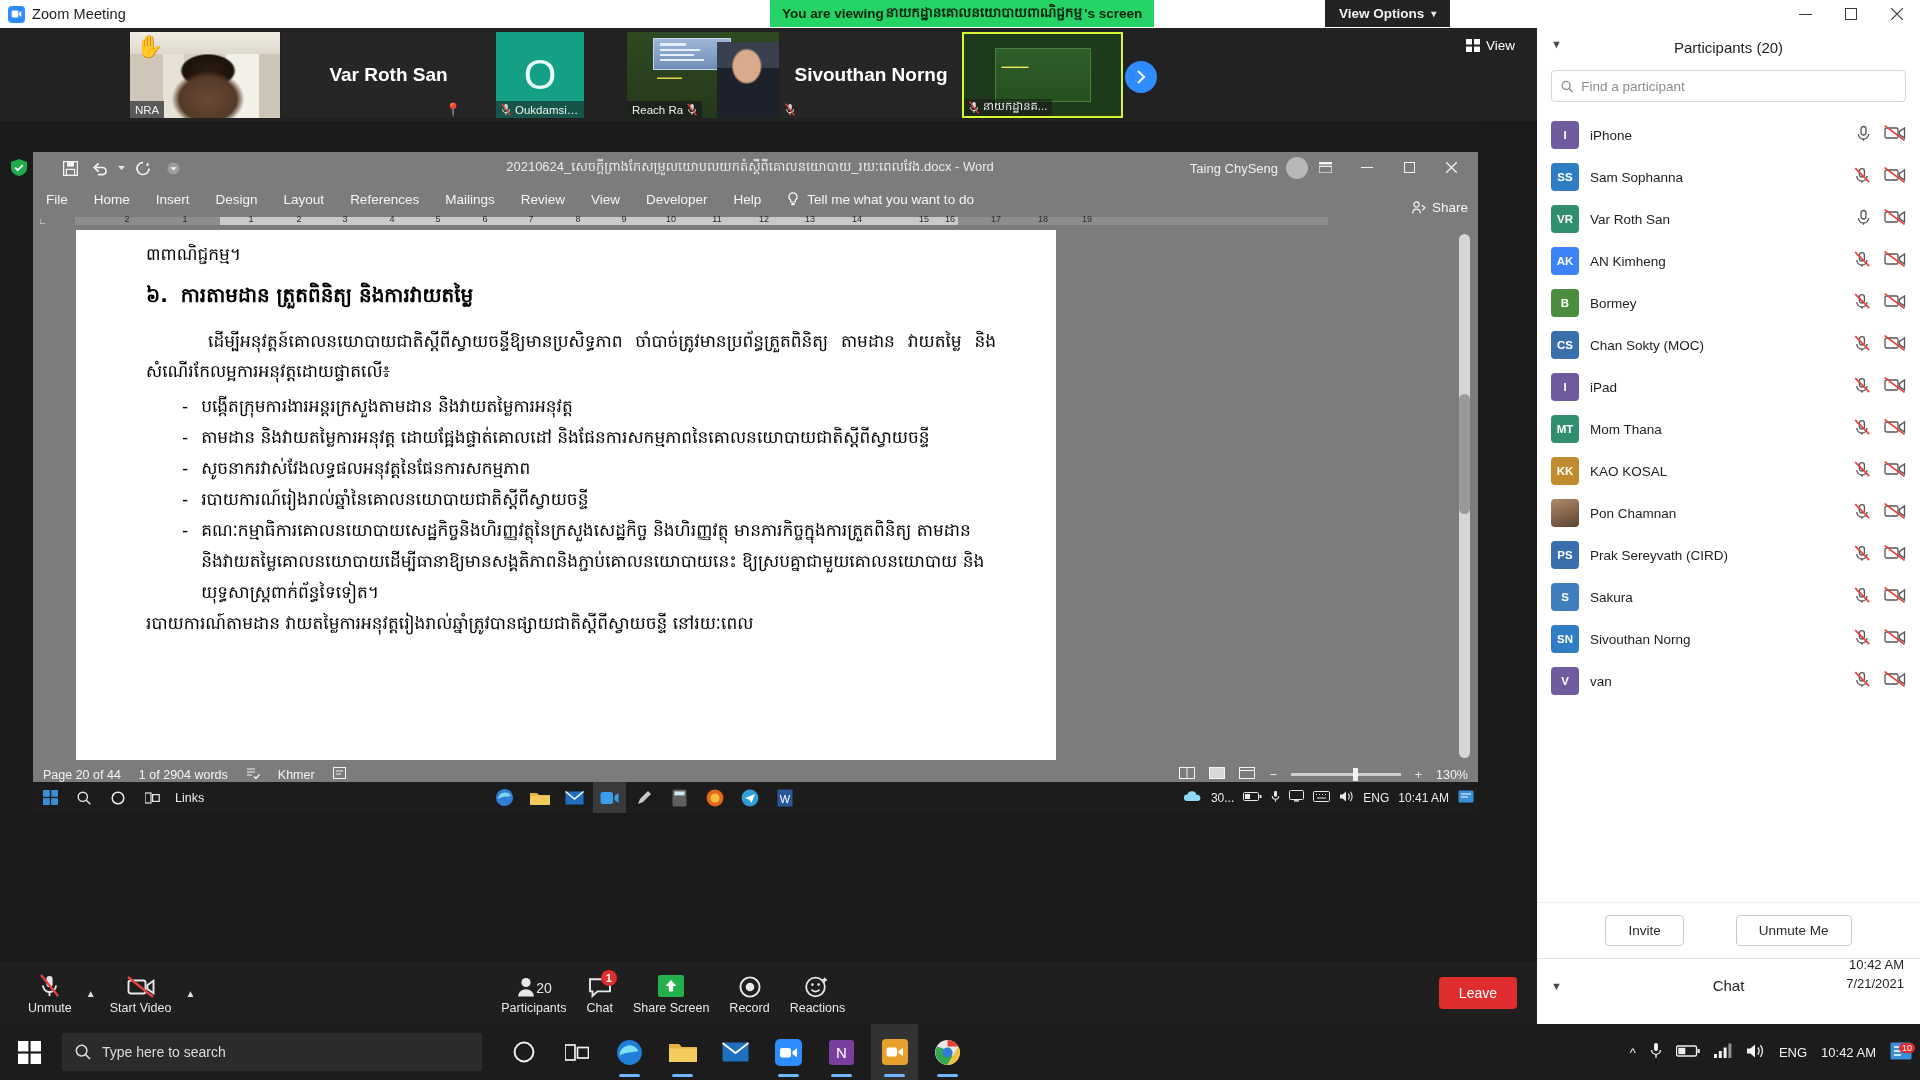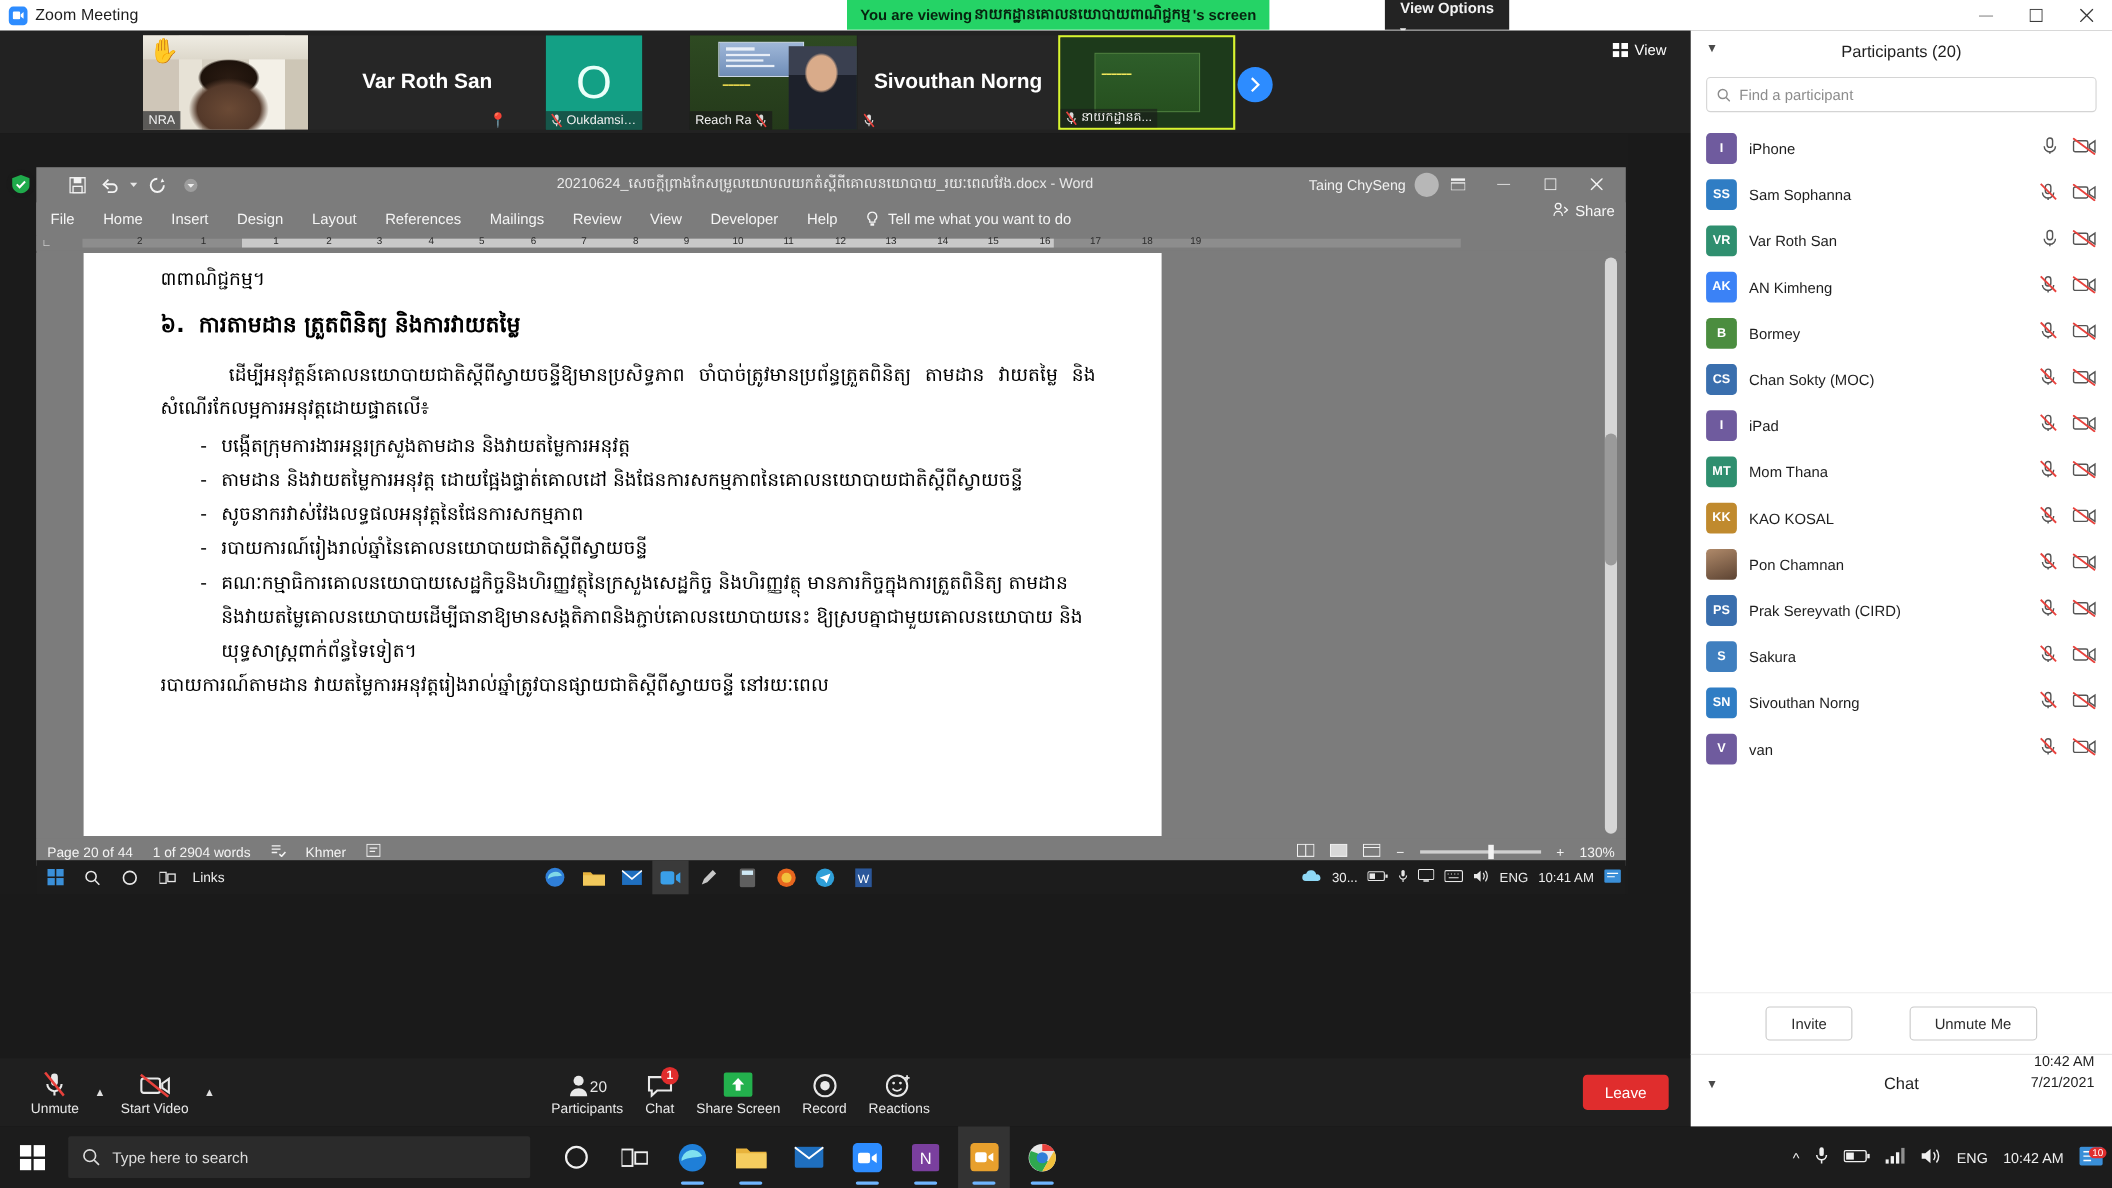--- a/index.html
+++ b/index.html
@@ -22,23 +22,23 @@
   #zoom-title-text { font-size:14.5px; color:#1d1d1d; letter-spacing:.1px; }
 
   
   #share-banner {
     position:absolute; left:770px; top:0px; height:27px;
     background:#25d366; display:flex; align-items:center; padding:0 12px;
     font-size:13.5px; font-weight:bold; color:#06240f; white-space:nowrap;
   }
   #share-banner .khmer { font-family:"DejaVu Sans", sans-serif; font-weight:bold; padding:0 2px;}
   #view-options-btn {
-    position:absolute; left:1259px; top:0px; height:27px;
+    position:absolute; left:1325px; top:0px; height:27px;
     background:#232323; color:#f2f2f2; font-size:13.5px; font-weight:bold;
-    display:flex; gap:7px; padding:0 14px; cursor:pointer;flex-direction:column;
+    display:flex; align-items:center; gap:7px; padding:0 14px; cursor:pointer;
   }
   #view-options-btn .chev { font-size:10px; opacity:.95; }
 
   
   #win-btns { position:absolute; right:0; top:0; height:28px; display:flex; }
   #win-btns > div {
     width:46px; height:28px; display:flex; align-items:center; justify-content:center;
     cursor:pointer; color:#3c3c3c;
   }
 
@@ -143,21 +143,21 @@
   }
   #word-doctitle .khmer { font-family:"DejaVu Sans", sans-serif; }
   #word-user { position:absolute; right:170px; top:5px; color:#f0f0f0; font-size:13px; display:flex; align-items:center; gap:8px; }
   #word-user .avatar { width:22px; height:22px; border-radius:50%; background:#b7b7b7; }
   #word-winctl { position:absolute; right:6px; top:2px; display:flex; }
   #word-winctl > div { width:42px; height:26px; display:flex; align-items:center; justify-content:center; color:#f2f2f2; cursor:pointer; font-size:13px; }
 
   #word-ribbon { height:30px; background:#7c7c7c; display:flex; align-items:center; position:relative; }
   #word-ribbon .tab { padding:0 13px; color:#f5f5f5; font-size:13.5px; height:30px; display:flex; align-items:center; cursor:pointer; }
   #word-ribbon .tellme { display:flex; align-items:center; gap:7px; color:#f5f5f5; font-size:13.5px; margin-left:12px; }
-  #word-share { position:absolute; right:10px; top:0; display:flex; gap:6px; color:#f6f6f6; font-size:13.5px; cursor:pointer; }
+  #word-share { position:absolute; right:10px; top:16px; display:flex; align-items:center; gap:6px; color:#f6f6f6; font-size:13.5px; cursor:pointer; }
 
   #word-rulerrow { height:14px; background:#7c7c7c; position:relative; }
   #ruler-corner { position:absolute; left:5px; top:2px; color:#e8e8e8; font-size:9px; }
   #ruler { position:absolute; left:42px; right:150px; top:0; height:14px; }
   #ruler .band { position:absolute; left:0; right:0; top:3px; height:8px; background:#8d8d8d; }
   #ruler .wband { position:absolute; top:3px; height:8px; background:#c9c9c9; }
   #ruler .num { position:absolute; top:0px; font-size:9px; color:#2b2b2b; transform:translateX(-50%); }
 
   
   #word-canvas { position:absolute; left:0; top:78px; right:0; bottom:25px; background:#7c7c7c; overflow:hidden; }
@@ -537,21 +537,21 @@
             <div class="num" style="left:363px">5</div>
             <div class="num" style="left:410px">6</div>
             <div class="num" style="left:456px">7</div>
             <div class="num" style="left:503px">8</div>
             <div class="num" style="left:549px">9</div>
             <div class="num" style="left:596px">10</div>
             <div class="num" style="left:642px">11</div>
             <div class="num" style="left:689px">12</div>
             <div class="num" style="left:735px">13</div>
             <div class="num" style="left:782px">14</div>
-            <div class="num" style="left:828px">15</div>
+            <div class="num" style="left:849px">15</div>
             <div class="num" style="left:875px">16</div>
             <div class="num" style="left:921px">17</div>
             <div class="num" style="left:968px">18</div>
             <div class="num" style="left:1012px">19</div>
           </div>
         </div>
 
         <div id="word-canvas">
           <div id="page">
             <div class="p0 khm">៣ពាណិជ្ជកម្ម។</div>

